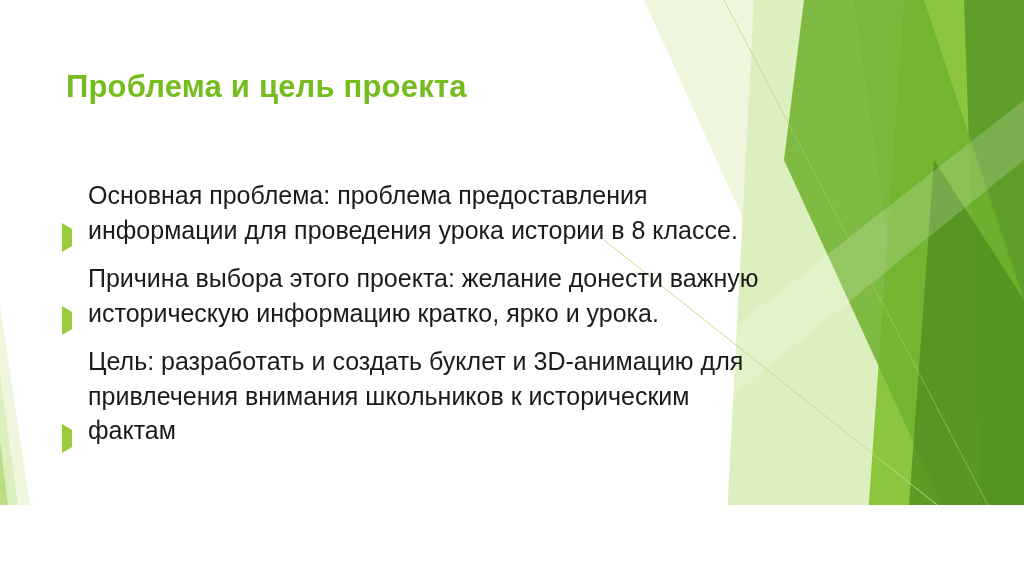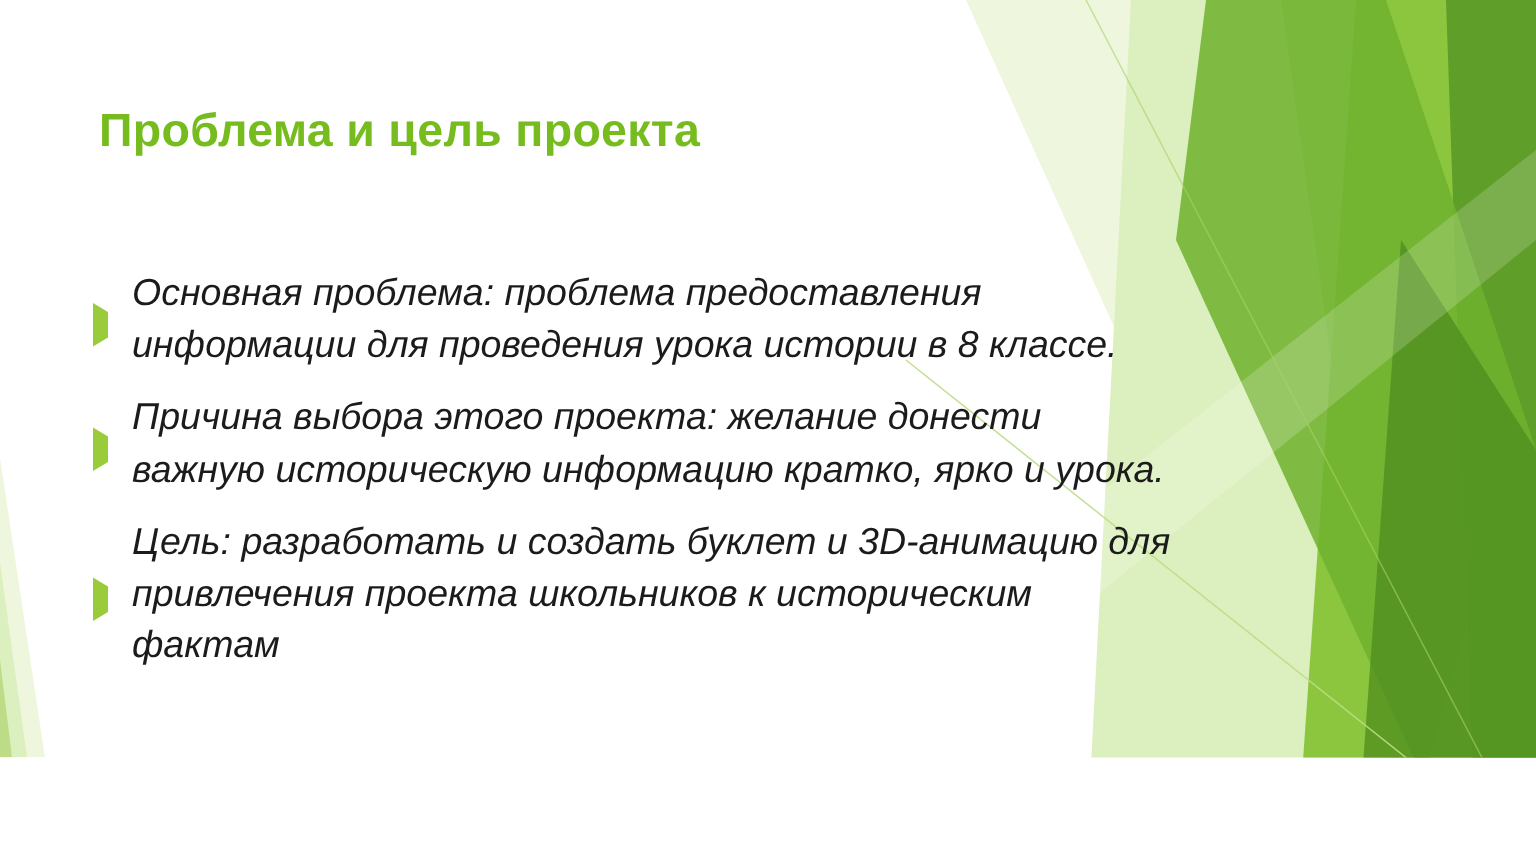--- a/index.html
+++ b/index.html
@@ -53,23 +53,22 @@
 
   
   .body {
     position: absolute;
     left: 62px;
     top: 178px;
     width: 720px;
   }
   .bullet-row {
     display: flex;
-    align-items: center;
+    align-items: flex-end;
     margin-bottom: 14px;
-    font-style: italic;
   }
   .bullet-marker {
     flex: 0 0 auto;
     width: 26px;
     padding-top: 9px;
   }
   .tri {
     width: 0;
     height: 0;
     border-top: 6px solid transparent;
@@ -120,17 +119,17 @@
       <span class="bullet-text">Основная проблема: проблема предоставления информации для проведения урока истории в 8 классе.</span>
     </div>
 
     <div class="bullet-row">
       <span class="bullet-marker"><span class="tri"></span></span>
       <span class="bullet-text">Причина выбора этого проекта: желание донести важную историческую информацию кратко, ярко и урока.</span>
     </div>
 
     <div class="bullet-row">
       <span class="bullet-marker"><span class="tri"></span></span>
-      <span class="bullet-text">Цель: разработать и создать буклет и 3D-анимацию для привлечения проекта школьников к историческим фактам</span>
+      <span class="bullet-text">Цель: разработать и создать буклет и 3D-анимацию для привлечения внимания школьников к историческим фактам</span>
     </div>
 
   </div>
 </div>
 
 </body></html>

